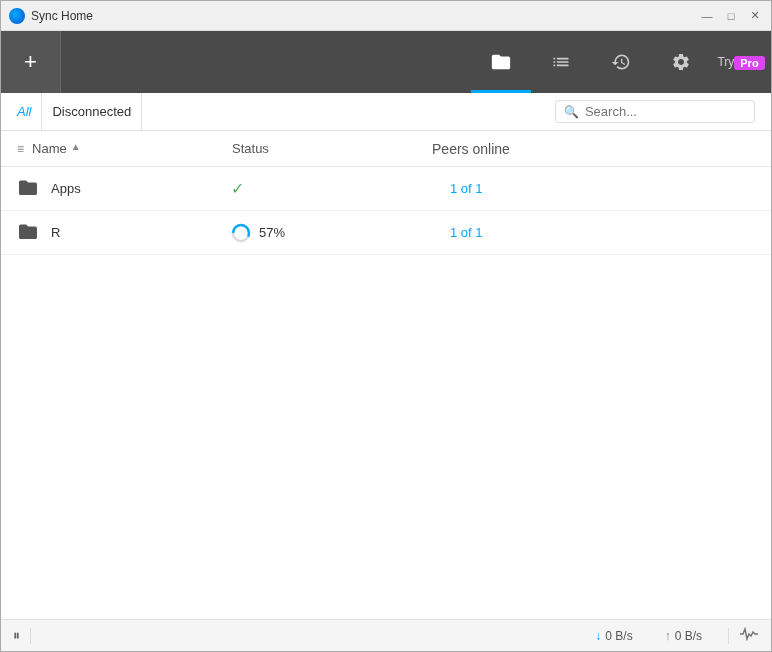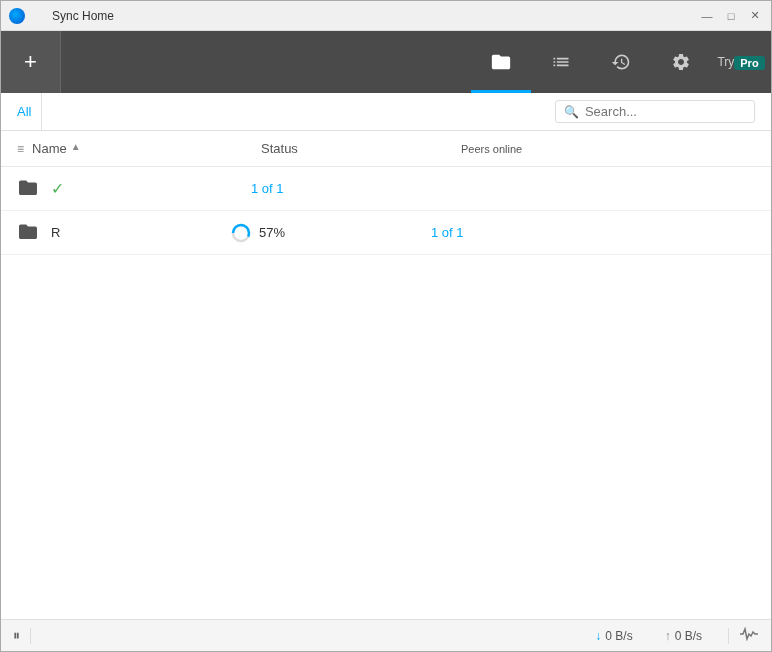--- a/index.html
+++ b/index.html
@@ -6,21 +6,20 @@
     body { width: 772px; height: 652px; font-family: 'Segoe UI', Arial, sans-serif; font-size: 13px; background: #fff; border: 1px solid #aaa; overflow: hidden; position: relative; }
 
     
     .titlebar {
       height: 30px;
       background: #f0f0f0;
       display: flex;
       align-items: center;
       padding: 0 8px;
       border-bottom: 1px solid #ddd;
-      gap: 21px;
       -webkit-app-region: drag;
     }
     .titlebar-icon {
       width: 16px; height: 16px;
       background: radial-gradient(circle at 40% 40%, #00aaff, #0055cc);
       border-radius: 50%;
       margin-right: 6px;
     }
     .titlebar-title { font-size: 12px; color: #333; flex: 1; }
     .titlebar-controls { display: flex; gap: 8px; }
@@ -77,21 +76,21 @@
       background: none;
       border: none;
       cursor: pointer;
       display: flex; align-items: center; justify-content: center;
       color: #ccc;
       font-size: 11px;
       padding: 4px;
     }
     .toolbar-try-pro .try-text { font-size: 12px; }
     .toolbar-try-pro .pro-badge {
-      background: #0f766e;
+      background: #d946ef;
       color: #fff;
       font-size: 11px;
       font-weight: bold;
       padding: 1px 6px;
       border-radius: 3px;
       margin-top: 2px;
     }
 
     
     .filterbar {
@@ -107,21 +106,21 @@
       background: none;
       border: none;
       cursor: pointer;
       font-size: 13px;
       padding: 0 10px;
       height: 100%;
       display: flex; align-items: center;
       color: #333;
       border-right: 1px solid #e0e0e0;
     }
-    .filter-tab:first-child { padding-left: 0; }
+    .filter-tab:first-child { padding-left: 0; font-style: italic; }
     .filter-tab.active { color: #00aaff; }
     .filter-tab:last-child { border-right: none; }
     .filter-search {
       margin-left: auto;
       display: flex;
       align-items: center;
       border: 1px solid #ddd;
       border-radius: 3px;
       padding: 3px 8px;
       width: 200px;
@@ -142,37 +141,37 @@
       display: flex;
       align-items: center;
       padding: 0 16px;
       height: 36px;
       border-bottom: 1px solid #e8e8e8;
       background: #fff;
     }
     .col-sort-icon { color: #888; margin-right: 8px; font-size: 12px; cursor: pointer; }
     .col-name { width: 200px; color: #555; font-size: 13px; display: flex; gap: 4px; }
     .col-sort-arrow { color: #888; font-size: 10px; }
-    .col-status { width: 200px; color: #555; font-size: 13px; margin-left: 29px; }
-    .col-peers { flex: 1; color: #555; font-size: 11px; }
+    .col-status { width: 200px; color: #555; font-size: 13px; }
+    .col-peers { flex: 1; color: #555; font-size: 14px; }
 
     
     .table-row {
       display: flex;
       align-items: center;
       padding: 0 16px;
       height: 44px;
       border-bottom: 1px solid #f0f0f0;
       cursor: pointer;
     }
     .row-folder-icon { color: #555; margin-right: 12px; font-size: 18px; }
     .row-name { width: 180px; color: #333; font-size: 13px; }
     .row-status { width: 200px; display: flex; align-items: center; gap: 8px; color: #333; }
     .status-check { color: #4CAF50; font-size: 16px; }
-    .status-peers { flex: 1; color: #00aaff; font-size: 13px; }
+    .status-peers { flex: 1; color: #00aaff; font-size: 13px; margin-left: 19px; }
 
     
     .progress-circle {
       width: 20px; height: 20px;
       position: relative;
     }
     .progress-circle svg {
       transform: rotate(-90deg);
     }
 
@@ -241,20 +240,21 @@
     </button>
   </nav>
   <button class="toolbar-try-pro">
     <span class="try-text">Try</span>
     <span class="pro-badge">Pro</span>
   </button>
 </div>
 
 <div class="filterbar">
   <button class="filter-tab active">All</button>
+  <button class="filter-tab">Disconnected</button>
   <div class="filter-search">
     <span class="search-icon-el">🔍</span>
     <input type="text" placeholder="Search..." style="">
   </div>
 </div>
 
 <div class="table-header">
   <span class="col-sort-icon">≡</span>
   <div class="col-name">
     <span>Name</span>
@@ -265,20 +265,21 @@
 </div>
 
 <div>
 
   <div class="table-row">
     <span class="row-folder-icon">
       <svg width="22" height="18" viewBox="0 0 24 20" fill="#555">
         <path d="M10 4H4c-1.1 0-2 .9-2 2v12c0 1.1.9 2 2 2h16c1.1 0 2-.9 2-2V8c0-1.1-.9-2-2-2h-8l-2-2z"></path>
       </svg>
     </span>
+    <div class="row-name">Apps</div>
     <div class="row-status">
       <span class="status-check">✓</span>
     </div>
     <div class="status-peers">1 of 1</div>
   </div>
 
   <div class="table-row">
     <span class="row-folder-icon">
       <svg width="22" height="18" viewBox="0 0 24 20" fill="#555">
         <path d="M10 4H4c-1.1 0-2 .9-2 2v12c0 1.1.9 2 2 2h16c1.1 0 2-.9 2-2V8c0-1.1-.9-2-2-2h-8l-2-2z"></path>

